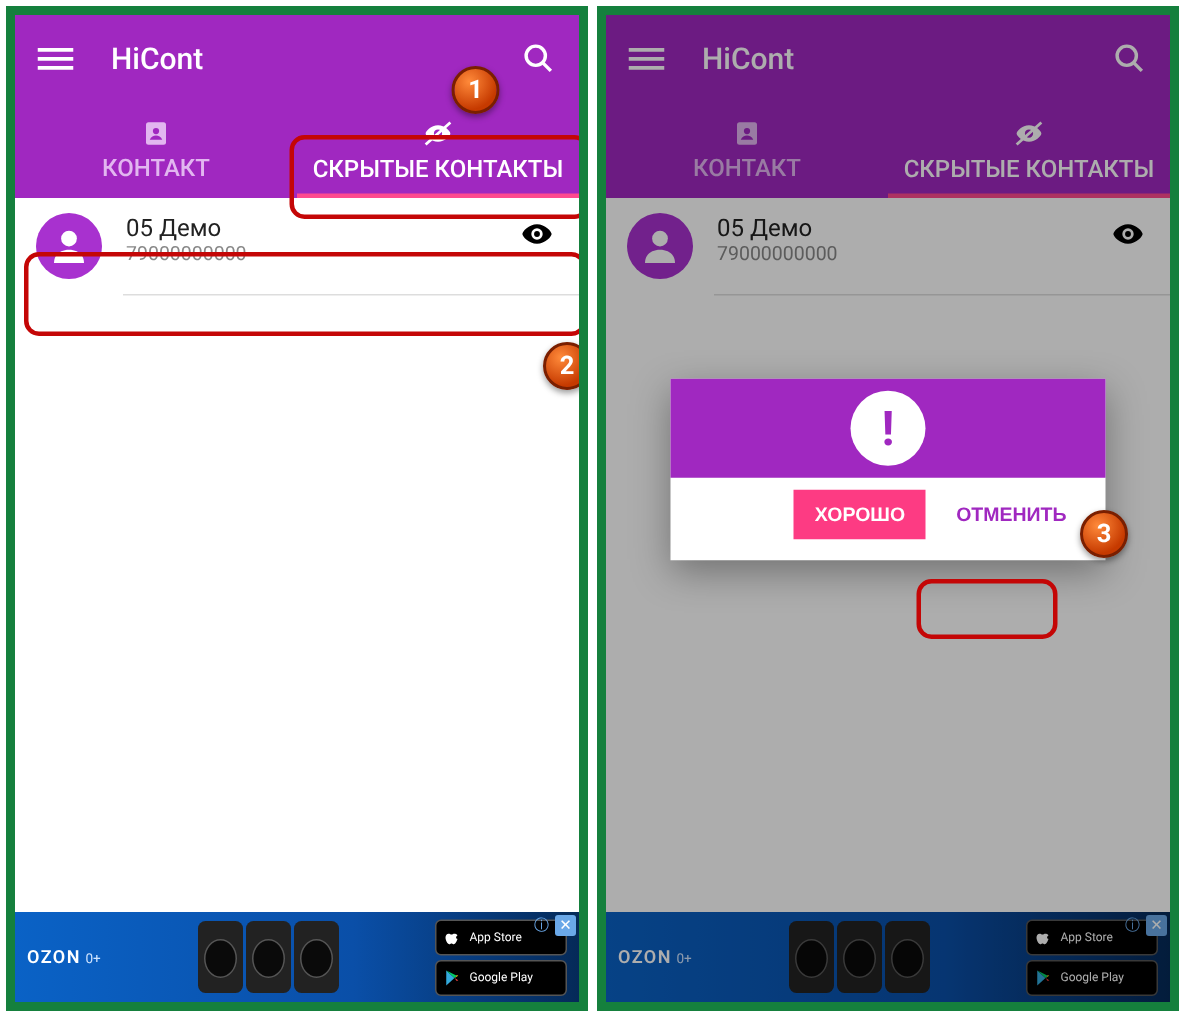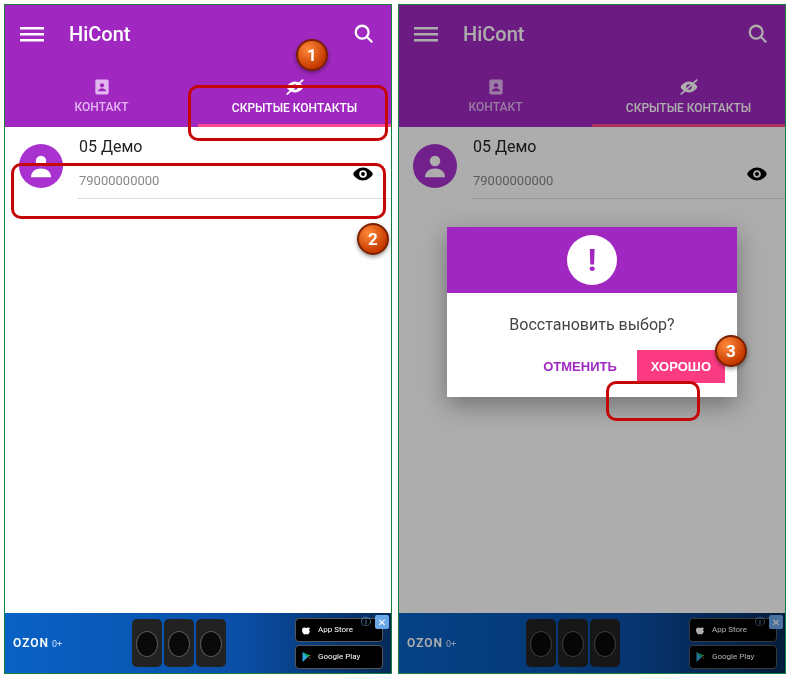--- a/index.html
+++ b/index.html
@@ -12,21 +12,21 @@
   }
   .container {
     display: flex;
     gap: 6px;
     padding: 4px;
     height: 100%;
   }
   .phone {
     width: 389px;
     height: 670px;
-    border: 1px solid #15803d;
+    border: 6px solid #15803d;
     position: relative;
     overflow: hidden;
     background: #fff;
   }
   .appbar {
     background: #a028c0;
     color: #fff;
     height: 58px;
     display: flex;
     align-items: center;
@@ -49,52 +49,52 @@
     display: flex;
     position: relative;
   }
   .tab {
     flex: 1;
     display: flex;
     flex-direction: column;
     align-items: center;
     justify-content: center;
     color: #e2b6f0;
-    font-size: 12px;
+    font-size: 16px;
     font-weight: 500;
     gap: 3px;
     position: relative;
   }
   .tab.active { color: #fff; text-align: center; }
   .tab.active::after {
     content: "";
     position: absolute;
     bottom: 0; left: 0; right: 0;
     height: 3px;
     background: #ff4a8f;
   }
   .contact-row {
     display: flex;
-    align-items: flex-end;
+    align-items: flex-start;
     padding: 10px 14px;
     background: #fff;
   }
   .avatar {
     width: 44px; height: 44px;
     border-radius: 50%;
     background: #a831cf;
     display: flex;
     align-items: center; justify-content: center;
   }
   .contact-text {
     flex: 1;
     margin-left: 16px;
   }
   .contact-name { font-size: 16px; color: #222; }
-  .contact-number { font-size: 13px; color: #888; margin-top: 17px; }
+  .contact-number { font-size: 13px; color: #888; margin-top: 1px; }
   .eye-btn { width: 28px; height: 28px; display:flex; align-items:center; justify-content:center; }
 
   .ad-banner {
     position: absolute;
     bottom: 0; left: 0; right: 0;
     height: 60px;
     background: linear-gradient(90deg, #0a62c6 0%, #0a4fa8 60%, #052a58 100%);
     display: flex;
     align-items: center;
     padding: 0 8px;
@@ -364,24 +364,23 @@
       <div class="ad-i">ⓘ</div>
       <div class="ad-x">✕</div>
     </div>
 
     <div class="dim-overlay"></div>
 
     <div class="dialog">
       <div class="dialog-header">
         <div class="dialog-icon">!</div>
       </div>
-      <div class="dialog-body">Восстановить выбор?</div>
       <div class="dialog-actions">
+        <button class="dlg-btn ok">ХОРОШО</button>
         <button class="dlg-btn cancel">ОТМЕНИТЬ</button>
-        <button class="dlg-btn ok">ХОРОШО</button>
       </div>
     </div>
 
     <div class="callout" style="left:207px; top:376px; width:94px; height:40px;"></div>
     <div class="numbadge" style="left:316px; top:330px;">3</div>
   </div>
 
 </div>
 
 </body></html>

